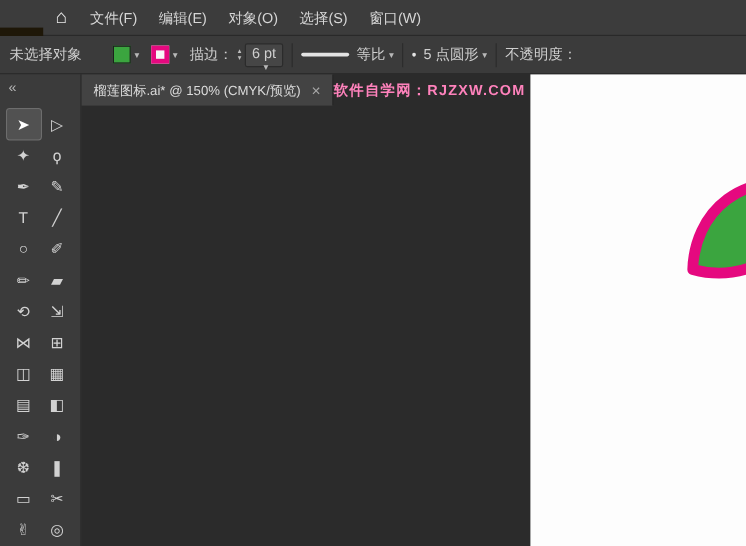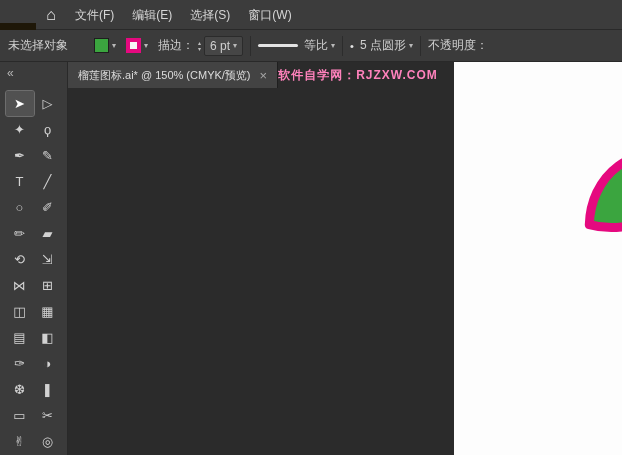--- a/index.html
+++ b/index.html
@@ -29,21 +29,21 @@
   .swatch-group { display:flex; align-items:center; margin-right:10px; }
   .swatch-fill { width:15px; height:15px; border:1px solid #1e1e1e; display:inline-block; }
   .swatch-stroke { width:15px; height:15px; border:4px solid #e5097f; background:#f7f7f7;
                    display:inline-block; }
   .dd { color:#b8b8b8; font-size:8px; margin-left:3px; }
   .sep { width:1px; height:20px; background:#2c2c2c; margin:0 7px; flex:0 0 1px; }
   .label { margin-right:4px; }
   .stepper { display:flex; flex-direction:column; font-size:6px; line-height:6px;
              color:#bdbdbd; margin-right:3px; }
   .field { background:#464646; border:1px solid #2b2b2b; border-radius:2px;
-           height:20px; display:flex; align-items:center; padding:0 5px; }
+           height:20px; display:flex; align-items:center; padding:0 5px;flex-direction:column; }
   .profile-line { display:inline-block; width:40px; height:3px; background:#e3e3e3;
                   border-radius:2px; margin-right:6px; }
   .brush-bullet { font-size:11px; margin-right:6px; color:#e3e3e3; }
   .ctrl-group { display:flex; align-items:center; }
 
   
   .body-row { flex:1; display:flex; min-height:0; }
 
   
   .dock { flex:0 0 68px; width:68px; background:#3b3b3b;
@@ -58,35 +58,36 @@
 
   
   .main { flex:1; display:flex; flex-direction:row; background:#2b2b2b; min-width:0; }
   .tabbar { flex:0 0 26px; height:26px; background:#2b2b2b; display:flex;
             align-items:stretch; }
   .tab { background:#434343; display:flex; align-items:center; padding:0 10px;
          font-size:11px; color:#dcdcdc; gap:9px; border-right:1px solid #1f1f1f;
          white-space:nowrap; }
   .tab-close { color:#a8a8a8; font-size:13px; line-height:1; }
   .watermark { margin-left:auto; align-self:center; font-size:12px; font-weight:bold;
-               padding-right:16px; letter-spacing:1px; white-space:nowrap; }
+               padding-right:4px; letter-spacing:1px; white-space:nowrap; }
   .canvas { flex:1; background:#fdfdfd; position:relative; }
   .canvas svg { position:absolute; left:0; top:0; }
 </style>
 </head>
 <body>
 
 <div id="app">
 
   <div class="menubar">
     <div class="logo">Ai</div>
     <div class="home">⌂</div>
     <div class="menu-list">
         <div class="menu-item">文件(F)</div>
         <div class="menu-item">编辑(E)</div>
+        <div class="menu-item">对象(O)</div>
         <div class="menu-item">选择(S)</div>
         <div class="menu-item">窗口(W)</div>
       </div>
   </div>
 
   <div class="controlbar">
     <span class="status">未选择对象</span>
 
     <div class="swatch-group">
       <span class="swatch-fill" style="background: rgb(59, 165, 63);"></span>

